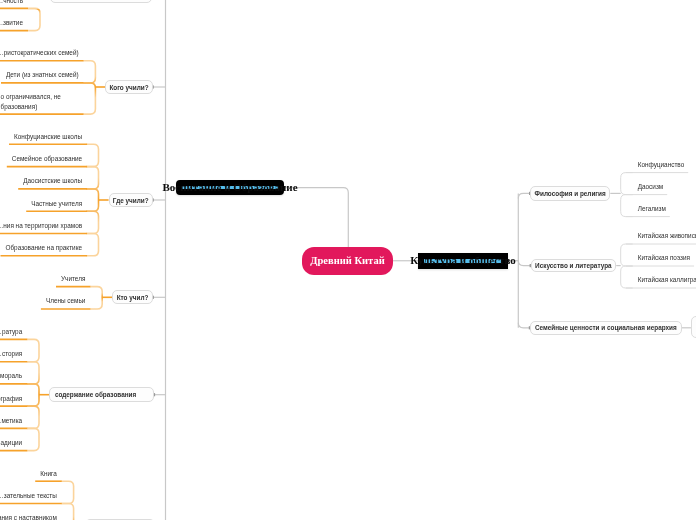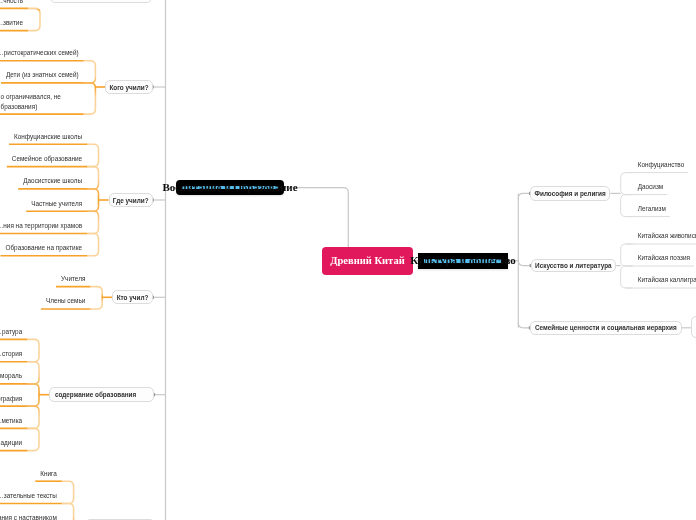--- a/index.html
+++ b/index.html
@@ -152,21 +152,21 @@
       <path d="M625.7 216.6H669.8" stroke="#dcdcdc" stroke-width="1" fill="none" stroke-linecap="butt"></path>
       <path d="M616.2 265.6H620.7" stroke="#c8c8c8" stroke-width="1.2" fill="none" stroke-linecap="butt"></path>
       <path d="M632.7 244.0H625.7Q620.7 244.0 620.7 249.0V261.0Q620.7 266.0 625.7 266.0H632.7" stroke="#dcdcdc" stroke-width="1" fill="none" stroke-linecap="butt"></path>
       <path d="M632.7 266.0H625.7Q620.7 266.0 620.7 271.0V283.0Q620.7 288.0 625.7 288.0H632.7" stroke="#dcdcdc" stroke-width="1" fill="none" stroke-linecap="butt"></path>
       <path d="M625.7 244H702.2" stroke="#dcdcdc" stroke-width="1" fill="none" stroke-linecap="butt"></path>
       <path d="M625.7 266H694.1" stroke="#dcdcdc" stroke-width="1" fill="none" stroke-linecap="butt"></path>
       <path d="M625.7 288H713.2" stroke="#dcdcdc" stroke-width="1" fill="none" stroke-linecap="butt"></path>
       <path d="M682 327.8H690.9" stroke="#c8c8c8" stroke-width="1.2" fill="none" stroke-linecap="butt"></path>
     </svg>
   <div id="nodes">
-      <div class="node central" style="left: 302px; top: 247px; width: 91px; height: 27.5px; border-radius: 4px; background: rgb(226, 24, 92); margin-left: 20px;">Древний Китай</div>
+      <div class="node central" style="left: 302px; top: 247px; width: 91px; height: 27.5px; border-radius: 12px; background: rgb(226, 24, 92);">Древний Китай</div>
       <div class="node main" style="left: 176px; top: 179.8px; width: 108px; height: 15.7px; border-radius: 4px; background: rgb(85, 189, 236);">Воспитание и Образование</div>
       <div class="node main" style="left: 418.2px; top: 252.8px; width: 89.7px; height: 15.8px; border-radius: 0; background: rgb(85, 189, 236);">Культура и общество</div>
       <div class="node plain" style="left: 49.7px; top: -12.1px; width: 102.3px; height: 15.2px;">
         <span></span>
       </div>
       <div class="leaf" style="left: -400px; top: 5.8px; width: 423px; text-align: right; transform: translateY(-100%);">…чность</div>
       <div class="leaf" style="left: -400px; top: 28px; width: 423px; text-align: right; transform: translateY(-100%);">…звитие</div>
       <div class="node plain" style="left: 105.2px; top: 80.1px; width: 47.6px; height: 13.8px;">
         <span>Кого учили?</span>
       </div>

